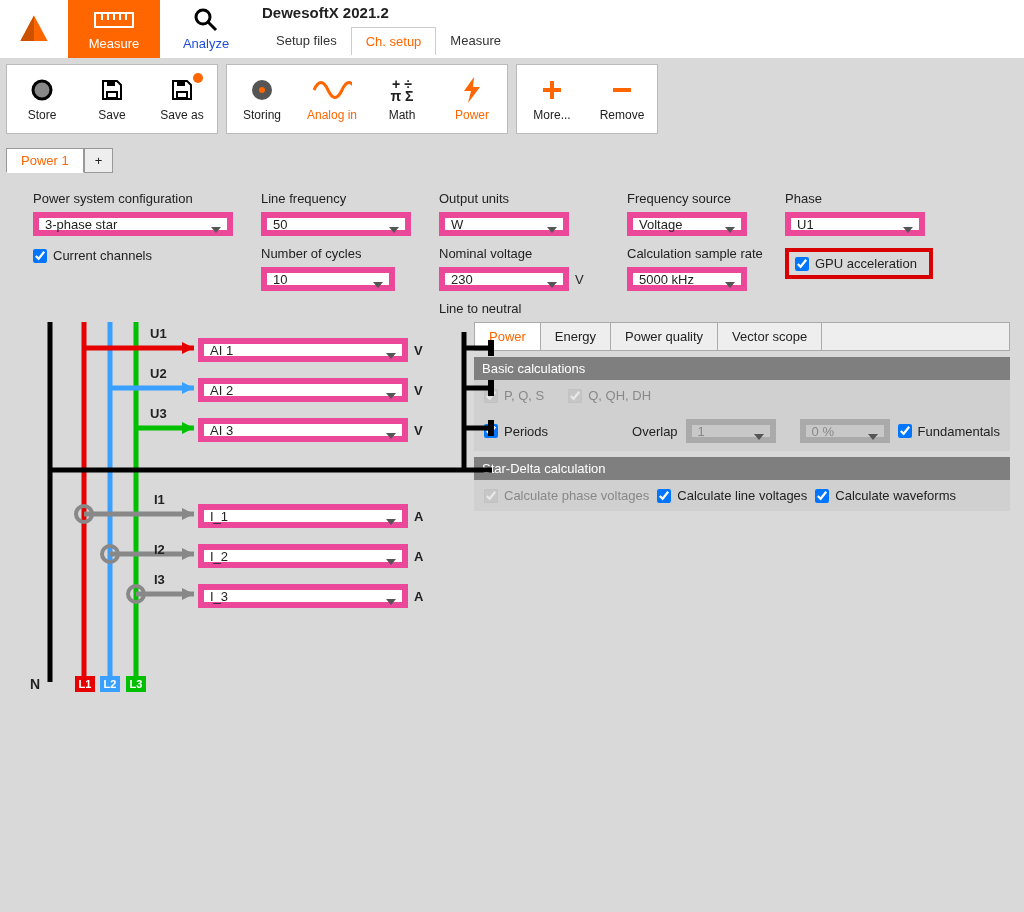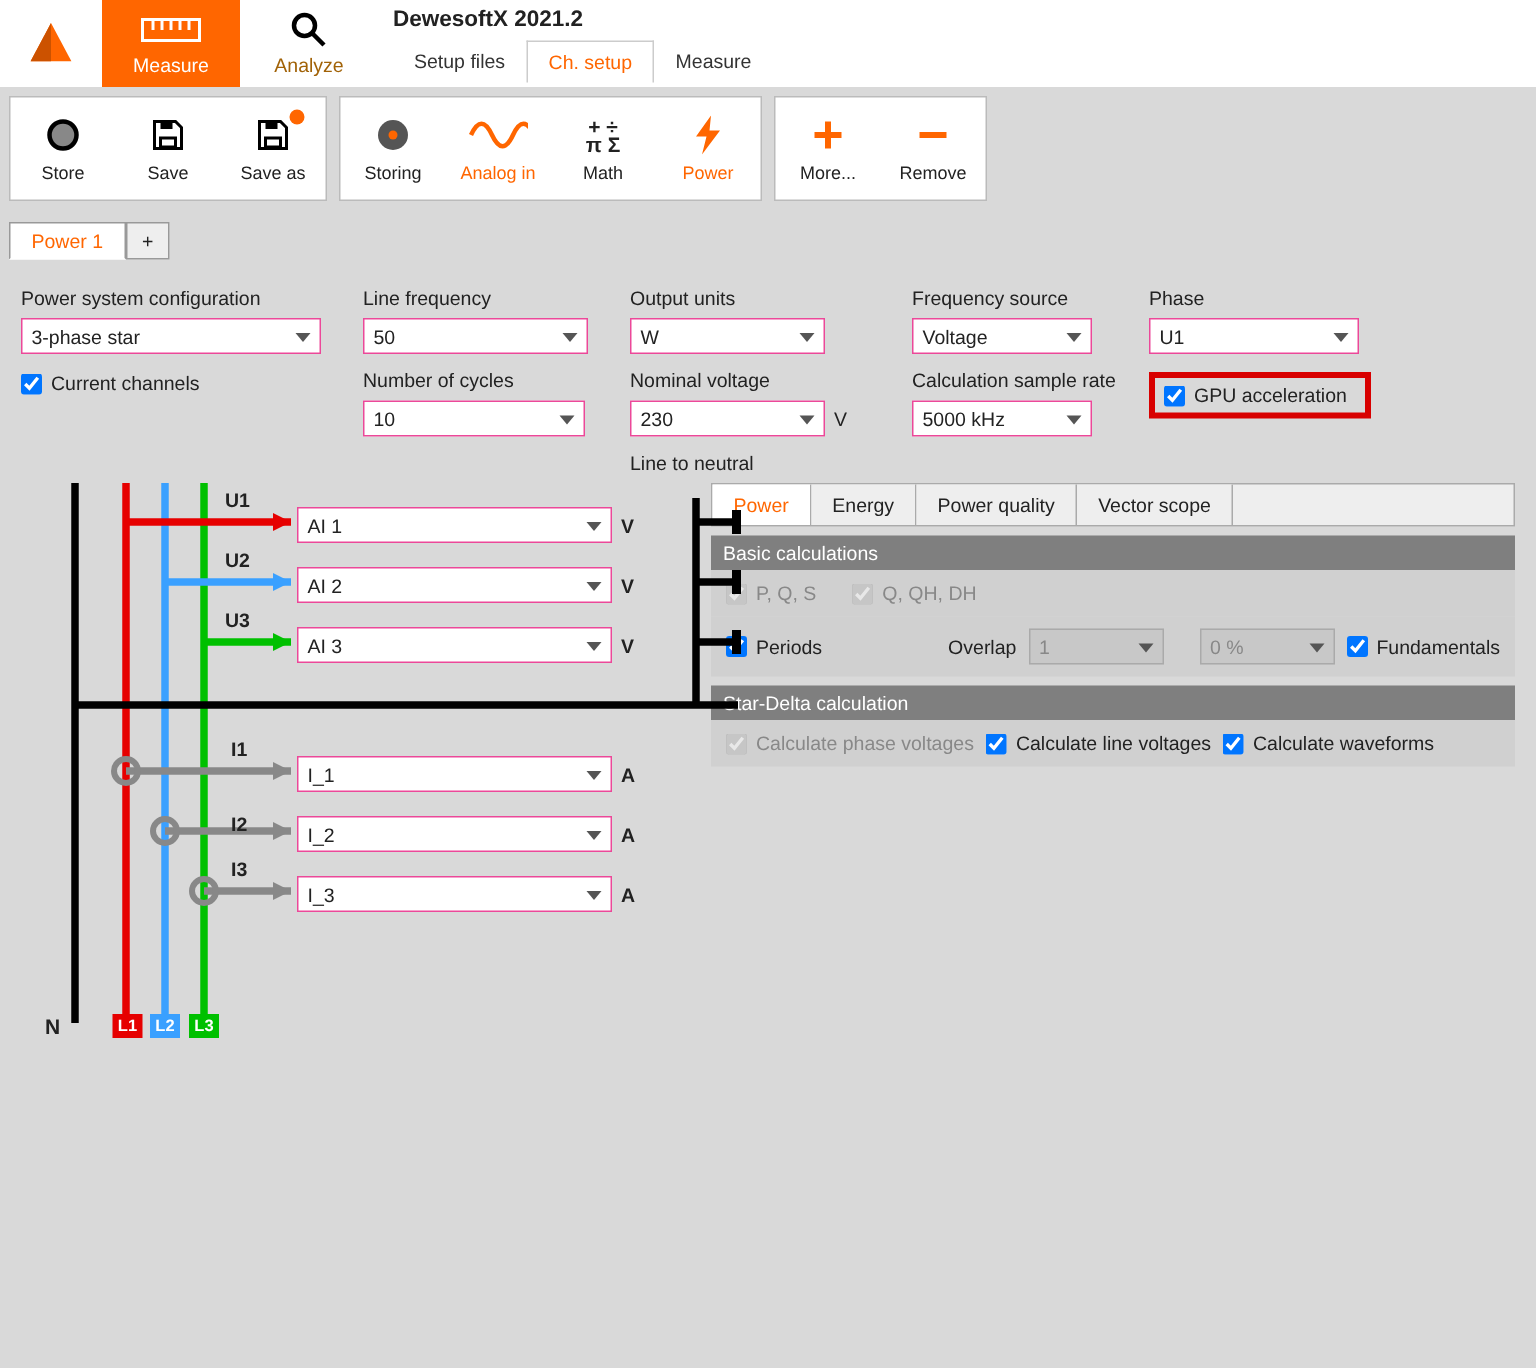--- a/index.html
+++ b/index.html
@@ -2,21 +2,21 @@
 <html><head>
 <meta charset="utf-8">
 <style>
 * { box-sizing: border-box; margin: 0; padding: 0; font-family: "Segoe UI", Arial, sans-serif; }
 body { background: #d9d9d9; width: 1024px; height: 912px; overflow: hidden; font-size: 13px; color: #222; }
 
 
 .top-header { display: flex; align-items: flex-start; background: #fff; height: 58px; }
 .top-logo { width: 68px; height: 58px; display:flex; align-items:center; justify-content:center; }
 .main-tab { width:92px; height:58px; display:flex; flex-direction:column; align-items:center; justify-content:center; background:#ff6600; color:#fff; gap:4px; cursor:pointer; }
-.main-tab.inactive { background:#fff; color:#a16207; }
+.main-tab.inactive { background:#fff; color:#1d4ed8; }
 .main-tab .icon { height:24px; display:flex; align-items:center; justify-content:center; }
 .main-tab .label { font-size:13px; }
 .title-area { flex:1; padding:4px 10px 0 10px; }
 .app-title { font-weight:600; font-size:15px; }
 .subtabs { display:flex; gap:0; margin-top:6px; }
 .subtab { padding:6px 14px; font-size:13px; color:#333; cursor:pointer; }
 .subtab.active { color:#ff6600; background:#fff; border:1px solid #ccc; border-bottom:none; }
 
 
 .toolbar { display:flex; gap:8px; padding:6px; background:#d9d9d9; }
@@ -30,21 +30,21 @@
 
 .module-tabs { display:flex; margin:8px 0 0 6px; }
 .module-tab { padding:4px 14px; border:1px solid #999; background:#eee; font-size:13px; cursor:pointer; }
 .module-tab.active { background:#fff; color:#ff6600; border-bottom:1px solid #fff; }
 .module-tab.plus { padding:4px 10px; }
 
 
 .config { display:flex; gap:18px; padding:18px 14px 6px 14px; flex-wrap:wrap; }
 .config-col { display:flex; flex-direction:column; gap:6px; }
 .cfg-label { font-size:13px; color:#222; }
-.select { position:relative; border:1px solid #ec4899; background:#fff; height:24px; display:flex; align-items:center; padding:0 31px 0 6px; font-size:13px; cursor:pointer; }
+.select { position:relative; border:6px solid #ec4899; background:#fff; height:24px; display:flex; align-items:center; padding:0 31px 0 6px; font-size:13px; cursor:pointer; }
 .select::after { content:""; position:absolute; right:6px; top:9px; width:0; height:0; border-left:5px solid transparent; border-right:5px solid transparent; border-top:6px solid #555; }
 .check { display:flex; align-items:center; gap:6px; font-size:13px; }
 .check input { width:14px; height:14px; }
 .gpu-box { border:4px solid #d80000; padding:4px 12px 4px 6px; display:inline-flex; align-items:center; }
 
 
 .main-row { display:flex; gap:10px; padding:0 14px; }
 .diagram-col { width:480px; position:relative; }
 .sel-small { width:210px; }
 .v-label { font-weight:700; margin-left:6px; }
@@ -197,37 +197,37 @@
     </div>
   </div>
 </div>
 
 <div class="module-tabs">
   <div class="module-tab active">Power 1</div>
   <div class="module-tab plus">+</div>
 </div>
 
 <div class="config">
-  <div class="config-col" style="width:210px;">
+  <div class="config-col" style="width:210px;margin-left:19px;">
     <div class="cfg-label">Power system configuration</div>
     <div class="select" style="width:200px;">
         <span>3-phase star</span>
       </div>
     <label class="check" style="margin-top:6px;">
       <input type="checkbox" checked="" style="">
       <span>Current channels</span>
     </label>
   </div>
   <div class="config-col" style="width:160px;">
     <div class="cfg-label">Line frequency</div>
     <div class="select" style="width:150px;">
         <span>50</span>
       </div>
     <div class="cfg-label" style="margin-top:4px;">Number of cycles</div>
-    <div class="select" style="width:148px;">
+    <div class="select" style="width:134px;">
         <span>10</span>
       </div>
   </div>
   <div class="config-col" style="width:170px;">
     <div class="cfg-label">Output units</div>
     <div class="select" style="width:130px;">
         <span>W</span>
       </div>
     <div class="cfg-label" style="margin-top:4px;">Nominal voltage</div>
     <div style="display:flex; align-items:center; gap:6px;">

